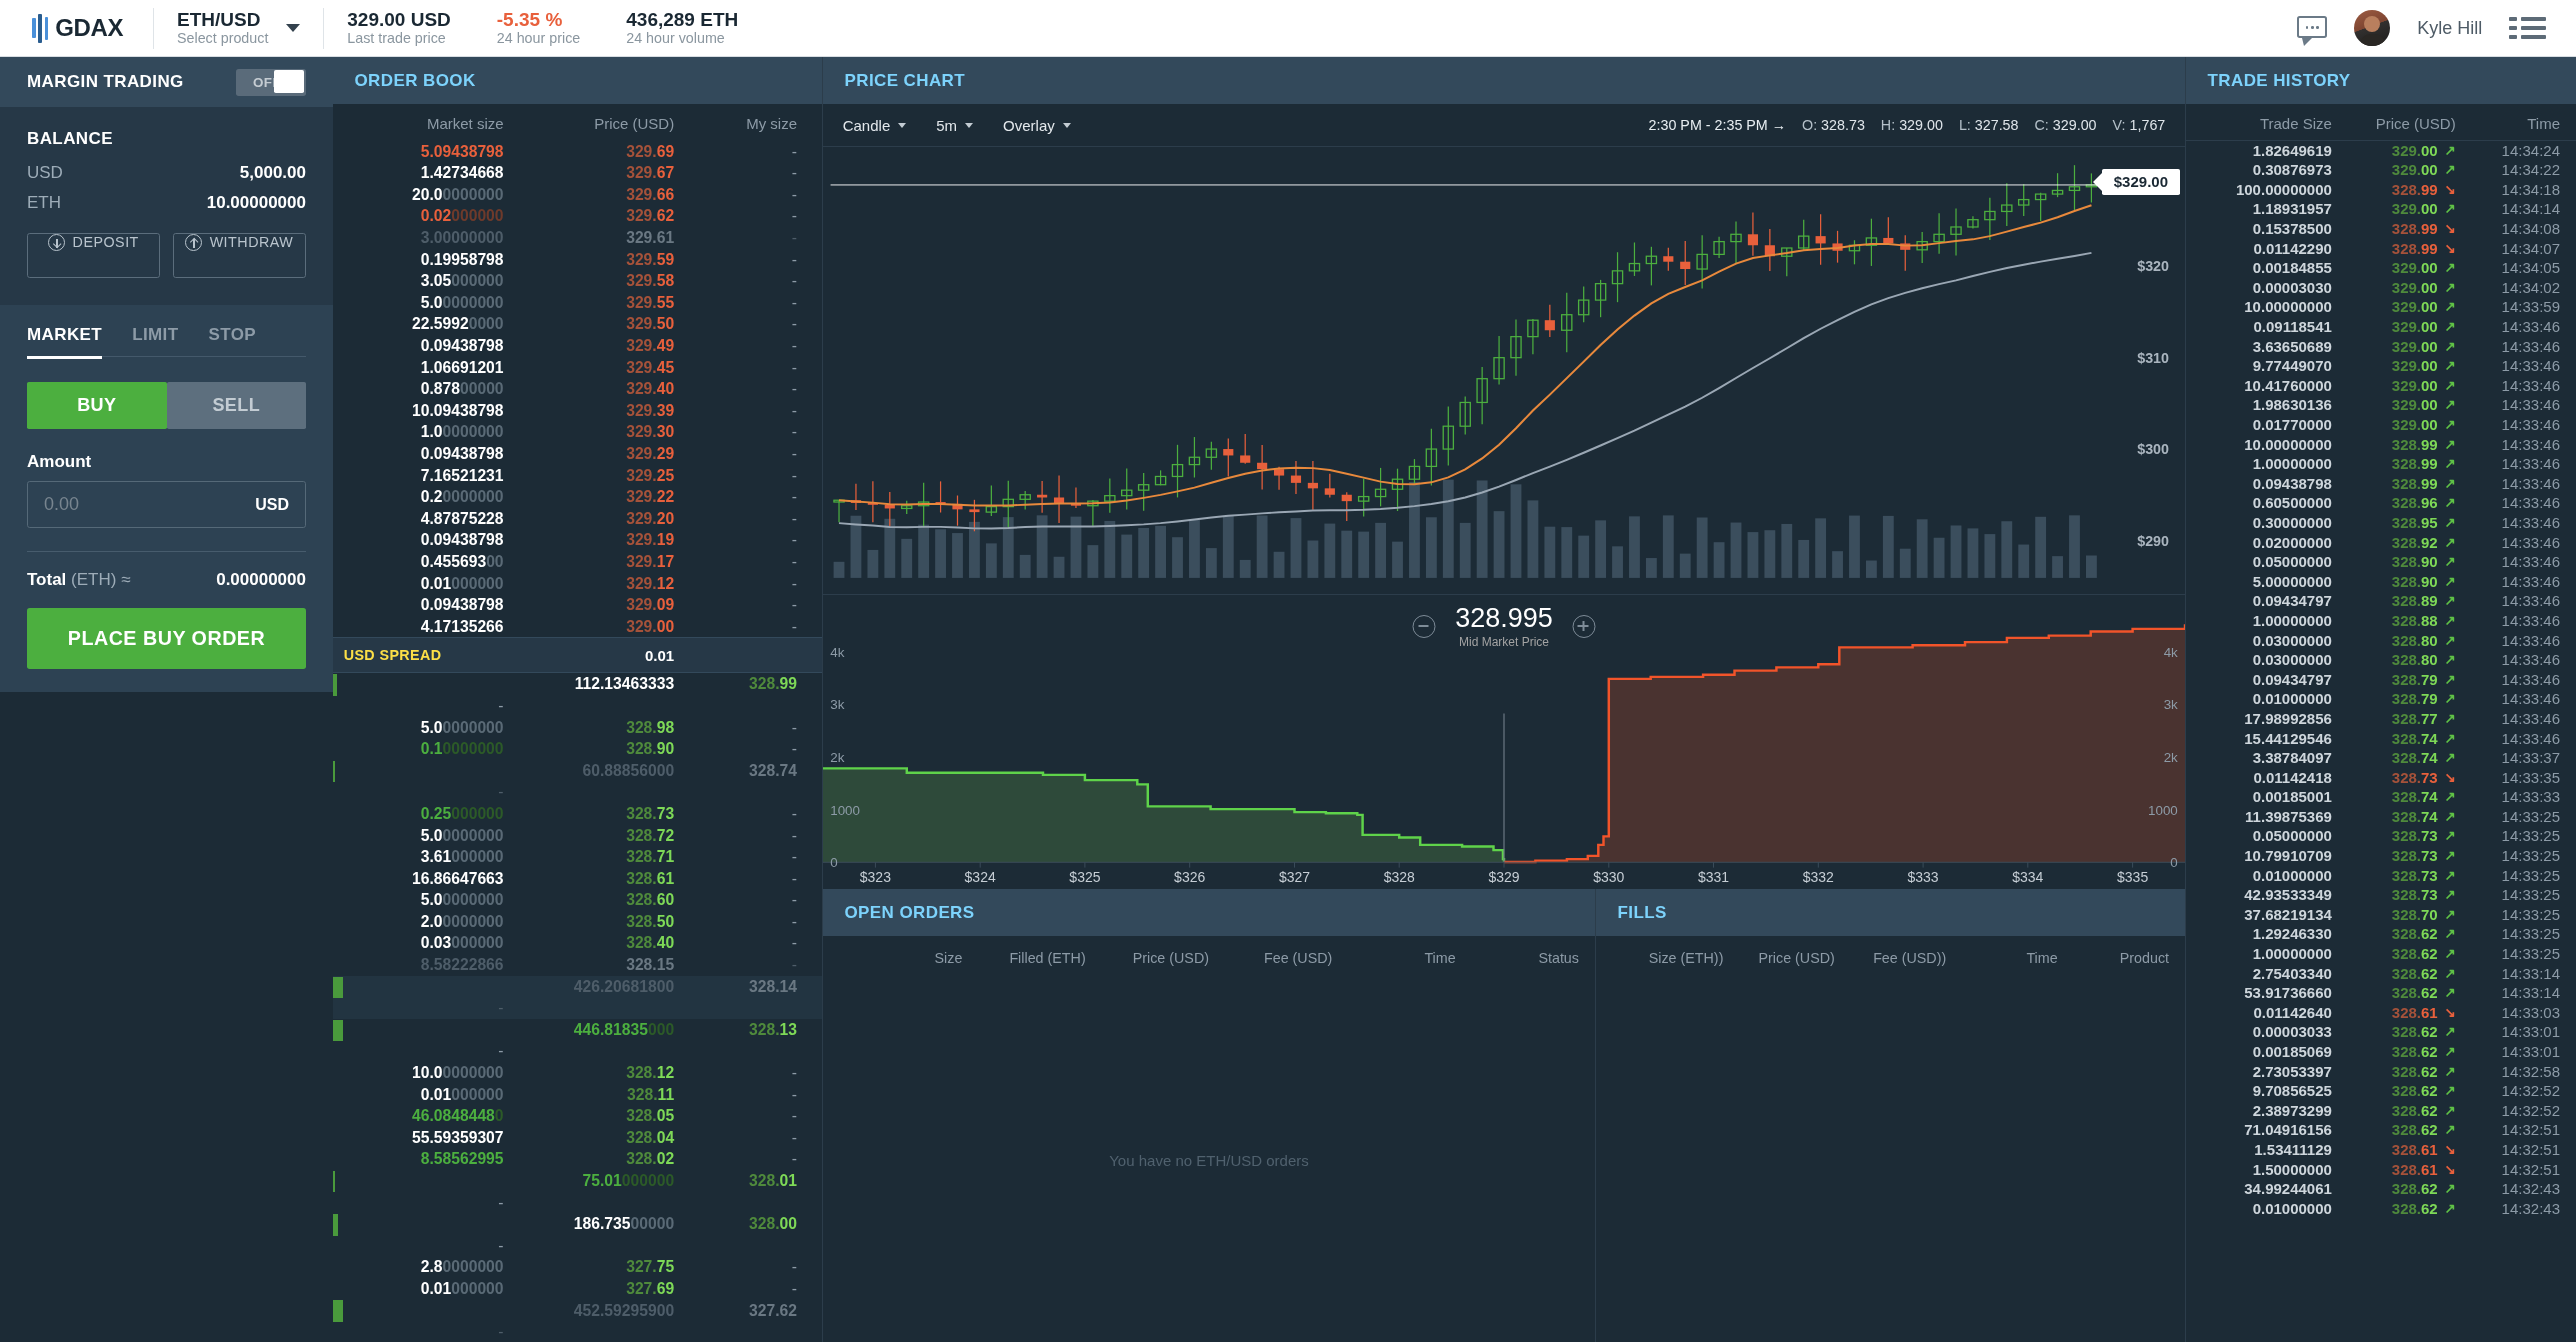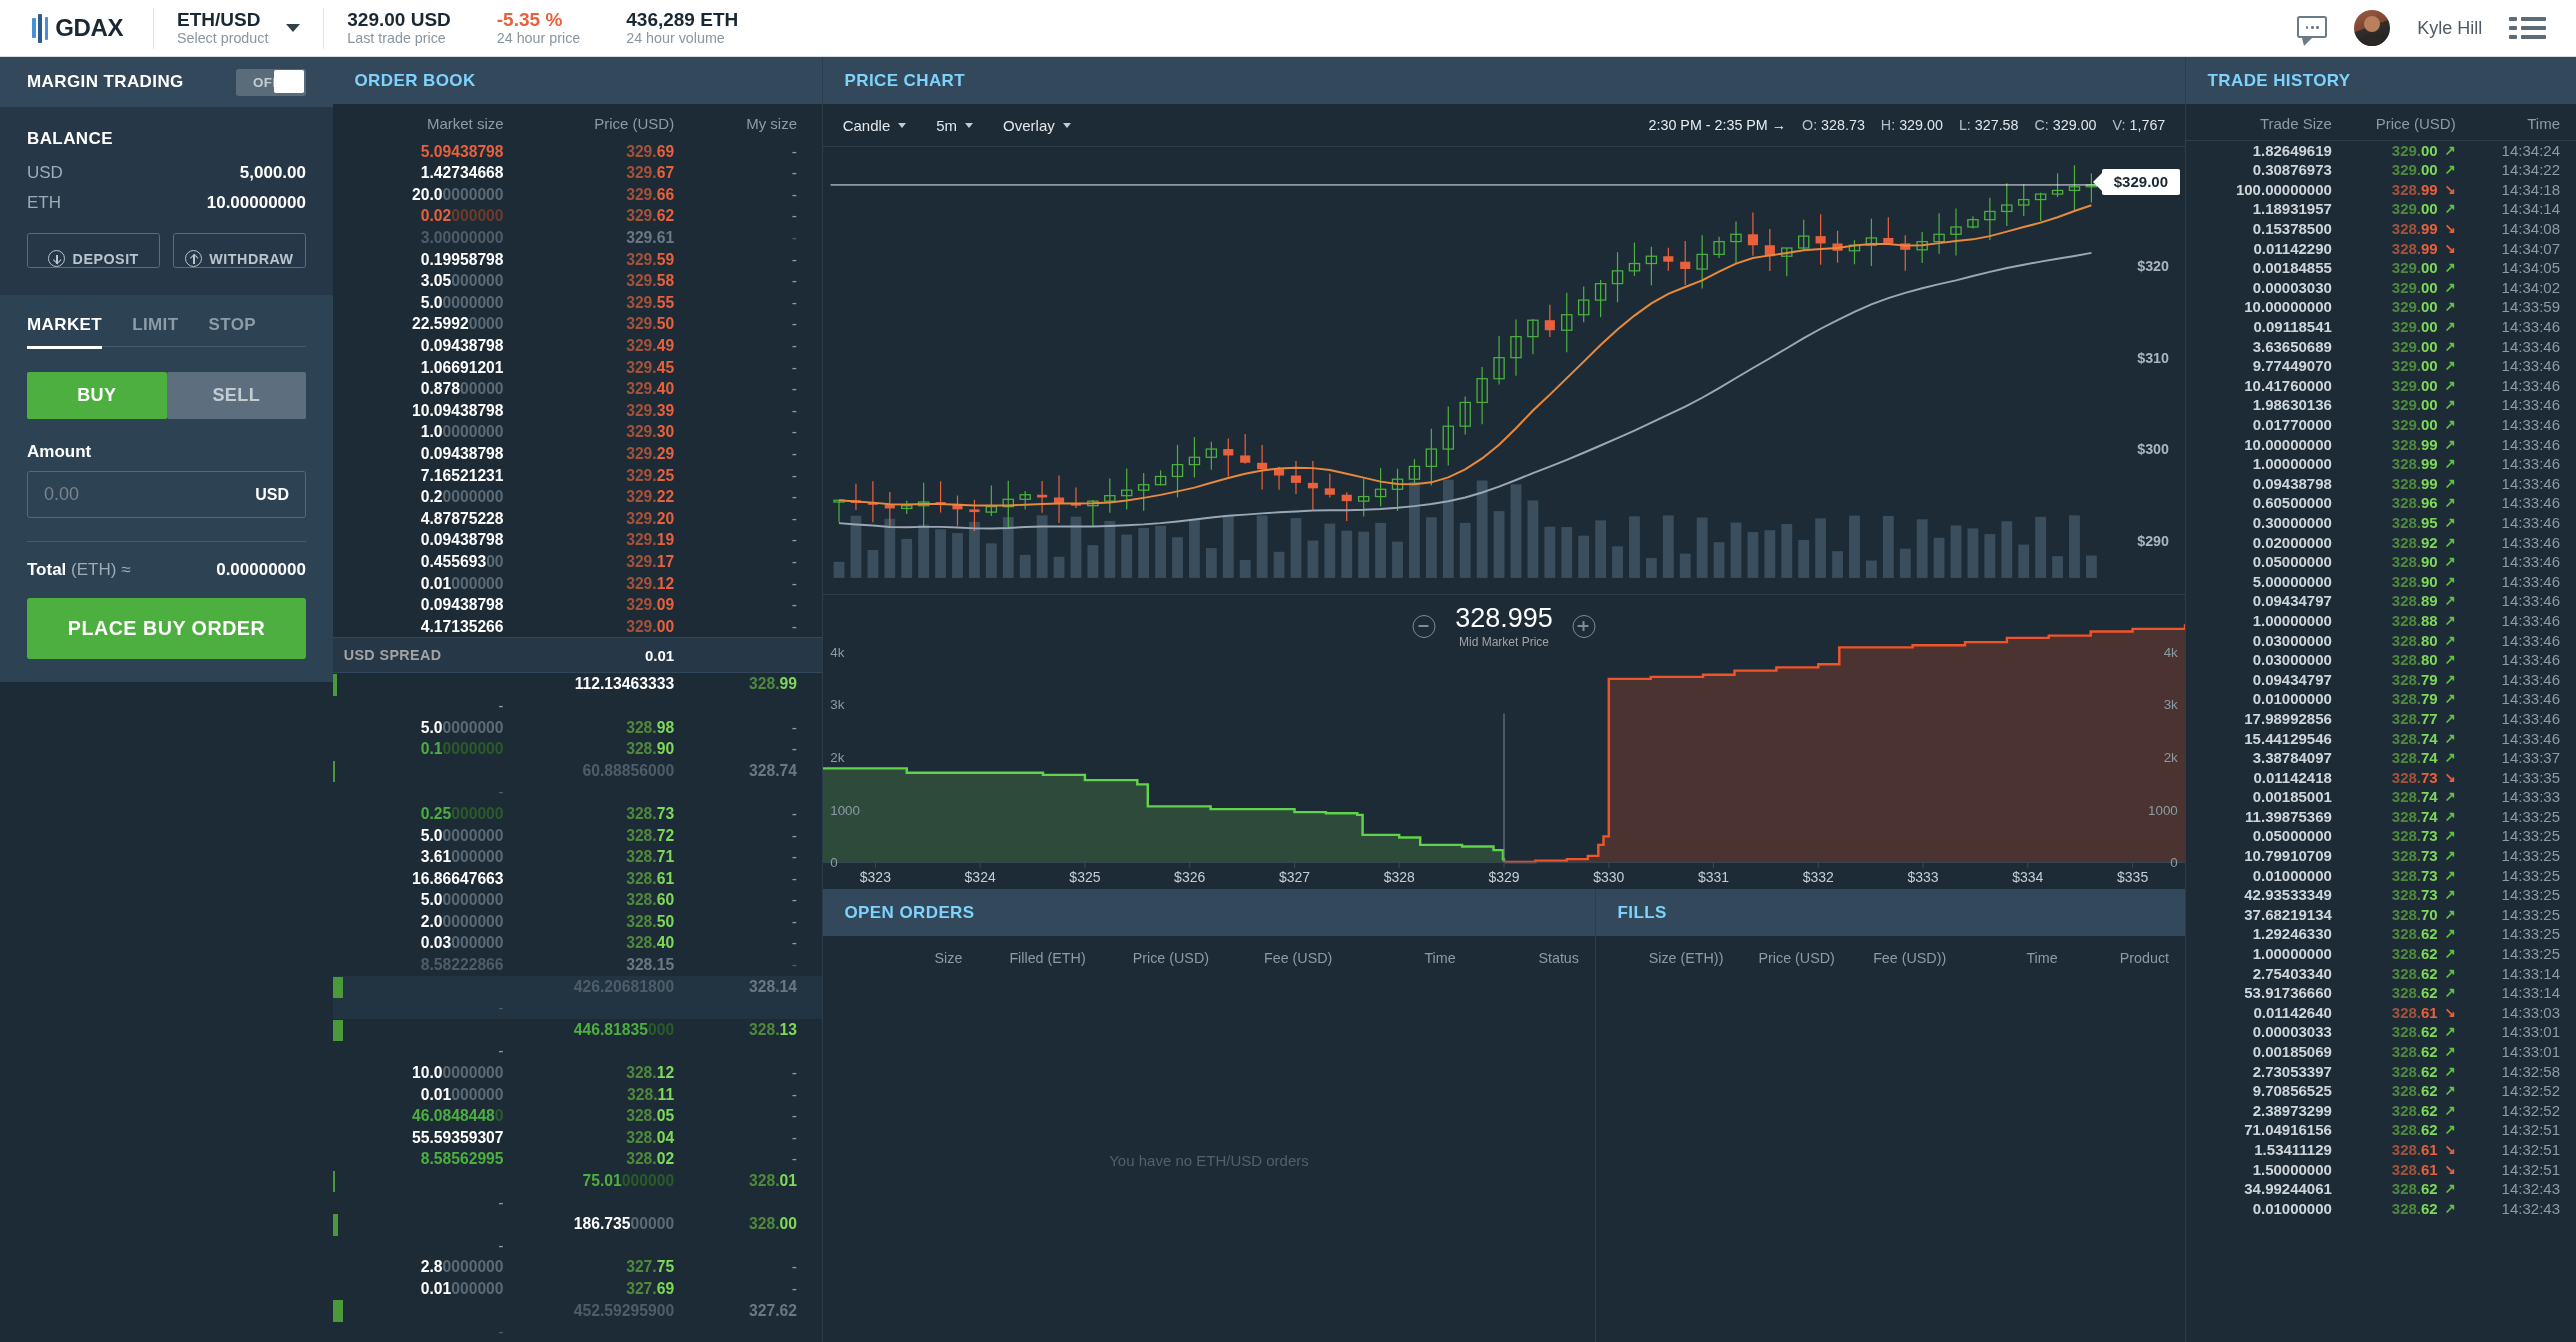--- a/index.html
+++ b/index.html
@@ -83,23 +83,23 @@
   .toggle .tl { font-size: 13.4px; font-weight: bold; color: #c5ccd2; padding-left: 17px; letter-spacing:0.4px; }
   .toggle .knob { position: absolute; right: 1.8px; top: 1.8px; width: 30px; height: 23px; background: #fff; border-radius: 1.8px; }
 
   .balance { padding: 21.5px 27px 27px; background: #263847; }
   .balance h3 { font-size: 17px; color: #fff; font-weight: bold; letter-spacing: 0.4px; margin-bottom: 14.3px; }
   .brow { display: flex; justify-content: space-between; align-items: baseline; margin-bottom: 10.7px; }
   .brow .k { font-size: 17px; color: #9dacb8; }
   .brow .v { font-size: 17px; color: #fff; font-weight: bold; }
   .btn-row { display: flex; gap: 12.5px; margin-top: 19.7px; }
   .obtn {
-    flex: 1; height: 35px; border: 0.9px solid #5b6d7c; border-radius: 2.7px; background: transparent;
-    color: #b9c4cd; font-size: 14.3px; font-weight: bold; letter-spacing: 0.5px;
-    display: flex; align-items: flex-end; justify-content: center; gap: 7.2px; cursor: pointer;
+    flex: 1; height: 45px; border: 0.9px solid #5b6d7c; border-radius: 2.7px; background: transparent;
+    color: #b9c4cd; font-size: 14.3px; font-weight: normal; letter-spacing: 0.5px;
+    display: flex; align-items: flex-start; justify-content: center; gap: 7.2px; cursor: pointer;
     font-family: "Liberation Sans", sans-serif;
   }
   .circ-ico { width: 17px; height: 17px; border: 1.3px solid #b9c4cd; border-radius: 50%; position: relative; flex:none;}
   .circ-ico::before {
     content:''; position:absolute; left:6.7px; top:3.6px; width:1.8px; height:9px; background:#b9c4cd;
   }
   .circ-ico::after {
     content:''; position:absolute; left:4.5px; top:6.3px; width:5.4px; height:5.4px;
     border-right:1.8px solid #b9c4cd; border-bottom:1.8px solid #b9c4cd; transform: rotate(45deg);
   }
@@ -178,21 +178,21 @@
   .ob-row.hl-bid .sz { color: #4caf3f; }
   .ob-row.hl-bid .sz .dim { color: #2c5a28; }
   .ob-row.rowhl { background: #223441; }
   .depth-bar { position: absolute; left: 0; top: 0.9px; bottom: 0.9px; z-index: 1; }
   .depth-bar.bid { background: #4a9a3c; }
   .ob-sep {
     height: 36px; background: #263847; display: grid; grid-template-columns: 1fr 1fr 0.72fr;
     align-items: center; padding: 0 25px 0 0; flex: none; border-top: 0.9px solid #33495b;
     border-bottom: 0.9px solid #33495b;
   }
-  .ob-sep .lbl { font-size: 14.3px; font-weight: bold; color: #a3a3a3; letter-spacing: 0.4px;
+  .ob-sep .lbl { font-size: 14.3px; font-weight: bold; color: #fde047; letter-spacing: 0.4px;
                  text-align: left; padding-left: 10.7px; }
   .ob-sep .val { font-size: 15px; color: #fff; text-align: right; font-weight: bold; }
 
   
   .center { flex: 1; display: flex; flex-direction: column; background: #1c2b36; min-width:0;
             border-right: 0.9px solid #2c3d4b; }
   .chart-toolbar {
     height: 43px; display: flex; align-items: center; padding: 0 19.7px; flex: none;
     border-bottom: 0.9px solid #2c3d4b;
   }

